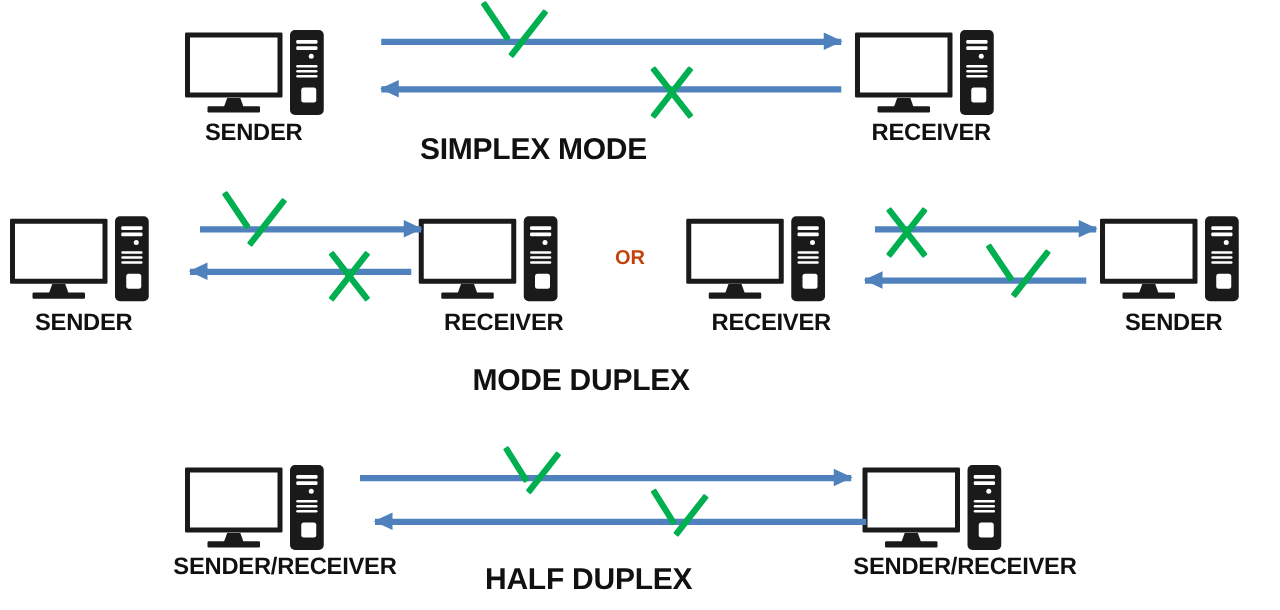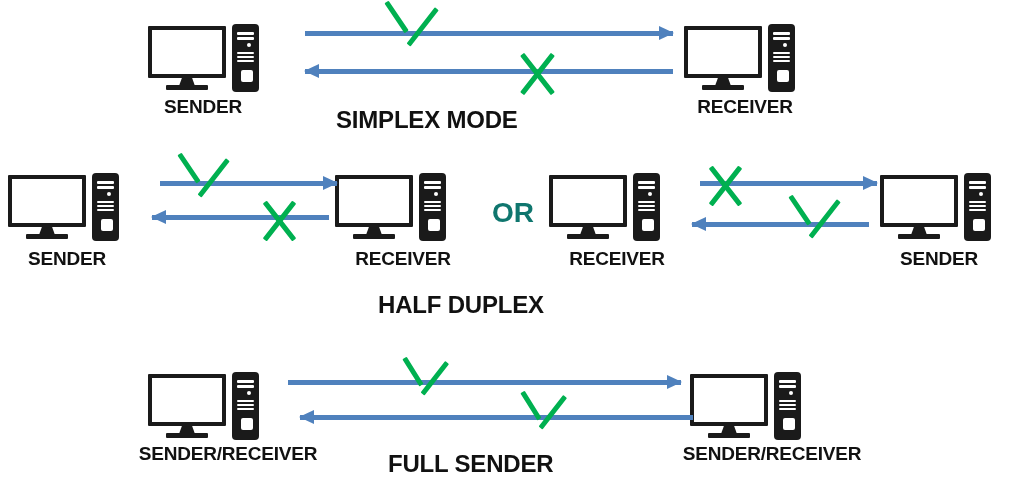--- a/index.html
+++ b/index.html
@@ -48,21 +48,21 @@
   .arrow.left  .head{left:-1px; border-top:7.5px solid transparent;border-bottom:7.5px solid transparent;border-right:15px solid #4f81bd;}
 
   .mark{position:absolute;}
   .mark i{position:absolute;display:block;background:#00b050;border-radius:1px;}
 
   .section-title{
     position:absolute;color:#111111;font-weight:700;font-size:24px;
     letter-spacing:-0.2px;white-space:nowrap;line-height:1;
   }
   .or-text{
-    position:absolute;color:#0f766e;font-weight:700;font-size:28px;
+    position:absolute;color:#c2410c;font-weight:700;font-size:16px;
     letter-spacing:0px;white-space:nowrap;line-height:1;
   }
 </style>
 </head>
 <body>
 
 <div class="stage">
 
   <div>
 
@@ -230,21 +230,21 @@
 
     <div class="arrow left" style="left:692px;top:222px;width:177px;">
       <div class="shaft"></div>
         <div class="head"></div>
     </div>
     <div class="mark" style="left:786px;top:188px;width:70px;height:44px;">
       <i style="left:2px;top:8px;width:5px;height:34px;transform-origin:50% 0;transform:rotate(-34deg);"></i>
       <i style="left:22px;top:3px;width:5px;height:46px;transform-origin:50% 100%;transform:rotate(38deg);"></i>
     </div>
 
-    <div class="section-title" style="left:378px;top:293px;">HALF DUPLEX</div>
+    <div class="section-title" style="left:378px;top:293px;">MODE DUPLEX</div>
   </div>
 
   <div>
 
     <div class="pc" style="left:148px;top:374px;">
       <div class="monitor">
         <div class="mon-frame"></div>
         <div class="mon-neck"></div>
         <div class="mon-base"></div>
       </div>
@@ -289,16 +289,16 @@
 
     <div class="arrow left" style="left:300px;top:415px;width:393px;">
       <div class="shaft"></div>
         <div class="head"></div>
     </div>
     <div class="mark" style="left:518px;top:386px;width:60px;height:38px;">
       <i style="left:2px;top:6px;width:5px;height:32px;transform-origin:50% 0;transform:rotate(-32deg);"></i>
       <i style="left:20px;top:2px;width:5px;height:40px;transform-origin:50% 100%;transform:rotate(38deg);"></i>
     </div>
 
-    <div class="section-title" style="left:388px;top:452px;">FULL SENDER</div>
+    <div class="section-title" style="left:388px;top:452px;">HALF DUPLEX</div>
   </div>
 
 </div>
 
 </body></html>

